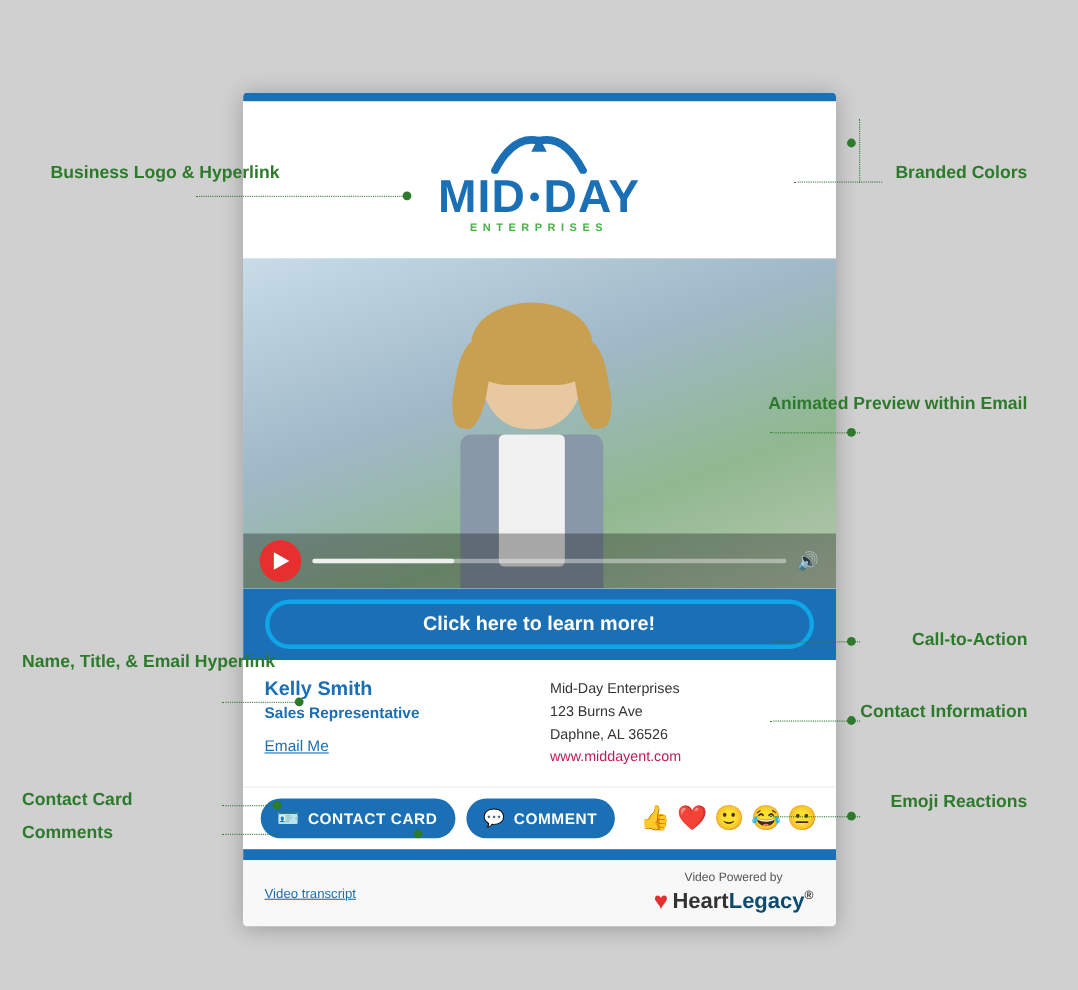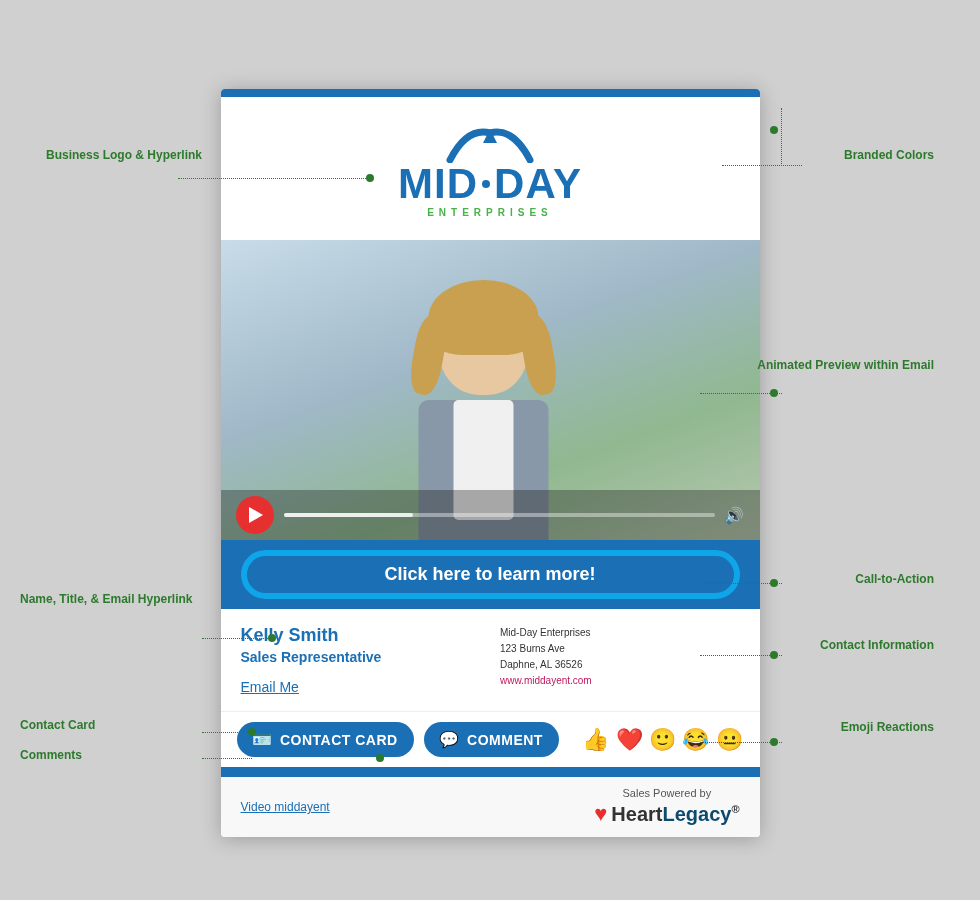--- a/index.html
+++ b/index.html
@@ -151,21 +151,21 @@
       display: flex;
       align-items: center;
       justify-content: center;
     }
 
     .cta-button {
       background: #1a6fb5;
       color: #fff;
       font-size: 18px;
       font-weight: 700;
-      border: 6px solid #0ea5e9;
+      border: 4px solid #0ea5e9;
       border-radius: 25px;
       padding: 8px 40px;
       cursor: pointer;
       width: 100%;
       text-align: center;
     }
 
     
     .contact-section {
       padding: 16px 20px;
@@ -195,21 +195,21 @@
       display: block;
       margin-top: 14px;
       color: #1a6fb5;
       text-decoration: underline;
       font-size: 14px;
       cursor: pointer;
     }
 
     .contact-right {
       flex: 1;
-      font-size: 10px;
+      font-size: 13px;
       color: #333;
       line-height: 1.6;
     }
 
     .contact-website {
       color: #be185d;
     }
 
     
     .action-section {
@@ -292,21 +292,21 @@
     }
 
     .heart-icon {
       color: #e63030;
       font-size: 22px;
     }
 
     
     .annotation {
       position: absolute;
-      font-size: 12px;
+      font-size: 16px;
       font-weight: 700;
       color: #2d7a2d;
       line-height: 1.3;
       z-index: 10;
     }
 
     .annotation-line {
       position: absolute;
       border-top: 1.5px dotted #2d7a2d;
       z-index: 10;
@@ -543,23 +543,23 @@
         <span class="emoji-item">❤️</span>
         <span class="emoji-item">🙂</span>
         <span class="emoji-item">😂</span>
         <span class="emoji-item">😐</span>
       </div>
     </div>
 
     <div class="footer-bar"></div>
 
     <div class="footer-content">
-      <a class="video-transcript">Video middayent</a>
+      <a class="video-transcript">Video transcript</a>
       <div class="powered-by">
-        <span>Sales Powered by</span>
+        <span>Video Powered by</span>
         <div class="heartlegacy-logo">
           <span class="heart-icon">♥</span>
           <span>Heart<span style="color:#0c4a6e">Legacy</span><span style="font-size:11px;vertical-align:super;color:#333">®</span></span>
         </div>
       </div>
     </div>
 
   </div>
 </div>
 

